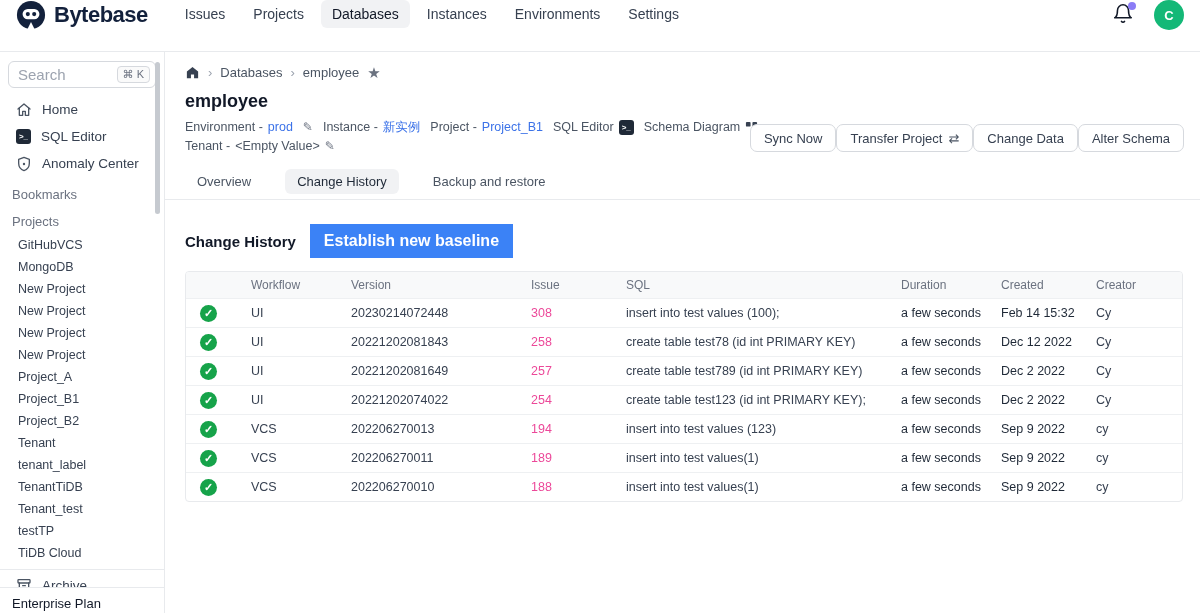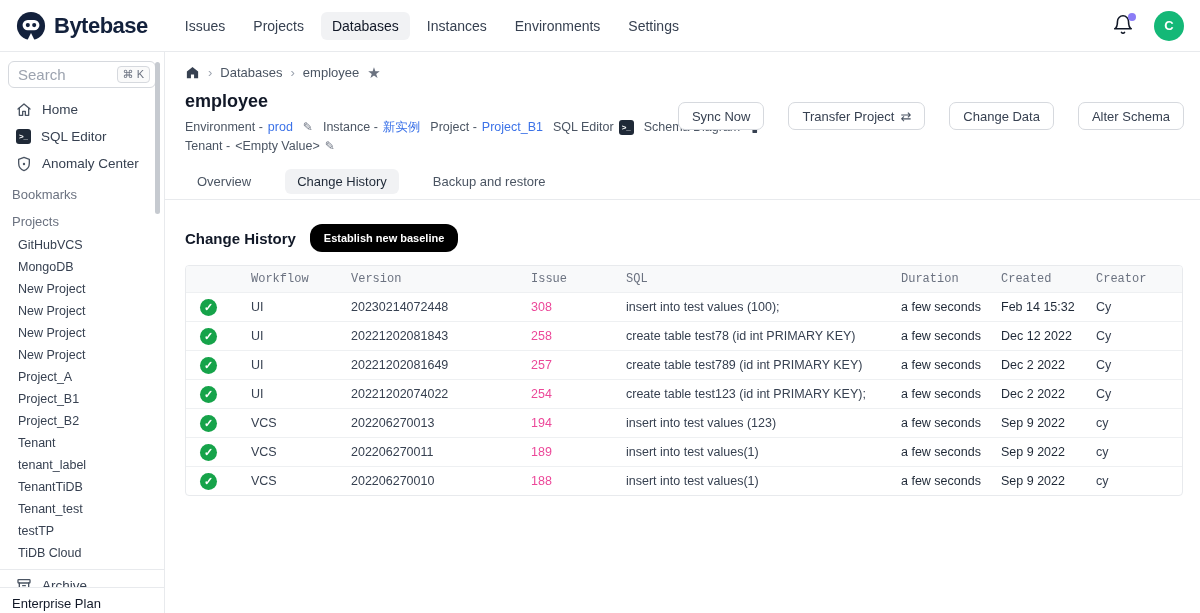--- a/index.html
+++ b/index.html
@@ -1,21 +1,21 @@
 <!DOCTYPE html>
 <html><head>
 <meta charset="utf-8">
 <style>
   * { margin:0; padding:0; box-sizing:border-box; }
   html,body { width:1200px; height:613px; overflow:hidden; }
   body { font-family:"Liberation Sans", sans-serif; color:#1f2937; background:#fff; }
   .app { width:1200px; height:613px; display:flex; flex-direction:column; }
 
   
-  .topbar { height:52px; flex:0 0 52px; display:flex; align-items:center; padding:0 16px; border-bottom:1px solid #e8eaed; background:#fff; }
+  .topbar { height:52px; flex:0 0 52px; display:flex; align-items:flex-start; padding:0 16px; border-bottom:1px solid #e8eaed; background:#fff; }
   .brand { display:flex; align-items:center; gap:8px; cursor:pointer; }
   .brand-text { font-size:22px; font-weight:800; color:#13213c; letter-spacing:-0.5px; }
   .mainnav { display:flex; align-items:center; gap:6px; margin-left:26px; }
   .nav-item { font-size:14px; color:#374151; padding:6px 11px; border-radius:6px; cursor:pointer; text-decoration:none; }
   .nav-item.active { background:#f1f2f4; color:#111827; }
   .topbar-right { margin-left:auto; display:flex; align-items:center; gap:18px; }
   .bell-wrap { position:relative; width:24px; height:24px; cursor:pointer; }
   .bell-dot { position:absolute; top:-1px; right:0; width:8px; height:8px; border-radius:50%; background:#8b7cf6; }
   .avatar { width:30px; height:30px; border-radius:50%; background:#14b877; color:#fff; font-size:13px; font-weight:700; display:flex; align-items:center; justify-content:center; cursor:pointer; }
 
@@ -45,36 +45,36 @@
   .crumb { cursor:pointer; }
   .crumb-sep { color:#9ca3af; font-size:13px; }
   .crumb-star { color:#6b7280; font-size:15px; cursor:pointer; line-height:1; }
   .page-title { font-size:18px; font-weight:700; color:#111827; margin-top:11px; }
   .meta { margin-top:7px; font-size:12.5px; color:#4b5563; line-height:17px; max-width:600px; }
   .meta-line { display:flex; align-items:center; flex-wrap:wrap; gap:4px 10px; margin-bottom:2px; }
   .meta-group { display:flex; align-items:center; gap:5px; white-space:nowrap; }
   a.meta-link { color:#3b72e8; text-decoration:none; cursor:pointer; }
   .mini-terminal { width:15px; height:15px; background:#1f2937; border-radius:3px; color:#fff; font-size:8px; font-weight:700; display:inline-flex; align-items:center; justify-content:center; letter-spacing:0; }
   .pen-icon { color:#6b7280; font-size:12px; cursor:pointer; }
-  .page-actions { position:absolute; top:50px; right:16px; display:flex; gap:24px;padding-left:20px; }
+  .page-actions { position:absolute; top:72px; right:16px; display:flex; gap:0;padding-left:20px; }
   .btn { background:#fff; border:1px solid #d6d9de; border-radius:7px; padding:6px 13px; font-size:13px; color:#374151; font-family:"Liberation Sans",sans-serif; cursor:pointer; display:flex; align-items:center; gap:6px; height:28px; }
   .btn .swap { font-size:13px; color:#4b5563; }
 
   .tabs { display:flex; gap:22px; margin:14px 0 0 -20px; padding:0 0 5px 20px; border-bottom:1px solid #e8eaed; }
   .tab { font-size:13px; color:#4b5563; padding:5px 12px; border-radius:6px; cursor:pointer; }
   .tab.active { background:#f1f2f4; color:#1f2937; }
 
   .section-head { margin-top:24px; display:flex; align-items:center; gap:14px; }
   .section-title { font-size:15px; font-weight:700; color:#111827; }
-  .btn-primary { background:#000000; color:#fff; border:none; border-radius:12px; padding:8px 14px; font-size:11px; font-weight:600; font-family:"Liberation Sans",sans-serif; cursor:pointer; }
+  .btn-primary { background:#3b82f6; color:#fff; border:none; border-radius:0; padding:8px 14px; font-size:16px; font-weight:600; font-family:"Liberation Sans",sans-serif; cursor:pointer; }
 
   
   .table-card { margin-top:13px; width:998px; border:1px solid #e8eaed; border-radius:4px; overflow:hidden; }
   table { width:100%; border-collapse:separate; border-spacing:0; table-layout:fixed; font-size:12.5px; }
-  thead th { background:#f8f9fa; color:#6b7280; font-weight:400; font-size:12px; text-align:left; padding:6px 10px; height:26px;font-family:Liberation Mono, monospace; }
+  thead th { background:#f8f9fa; color:#6b7280; font-weight:400; font-size:12px; text-align:left; padding:6px 10px; height:26px; }
   tbody td { border-top:1px solid #eef0f2; padding:5px 10px; height:29px; color:#374151; vertical-align:middle; overflow:hidden; white-space:nowrap; text-overflow:ellipsis; }
   td.c-status { padding-left:14px; }
   .check { width:17px; height:17px; border-radius:50%; background:#16a34a; color:#fff; font-size:11px; font-weight:700; display:flex; align-items:center; justify-content:center; }
   td.c-version { font-weight:500; color:#374151; }
   td.c-issue a { color:#ec4899; font-weight:500; text-decoration:none; cursor:pointer; }
   td.c-duration, td.c-created { font-weight:400; color:#1f2937; }
 </style>
 </head>
 <body>
 

